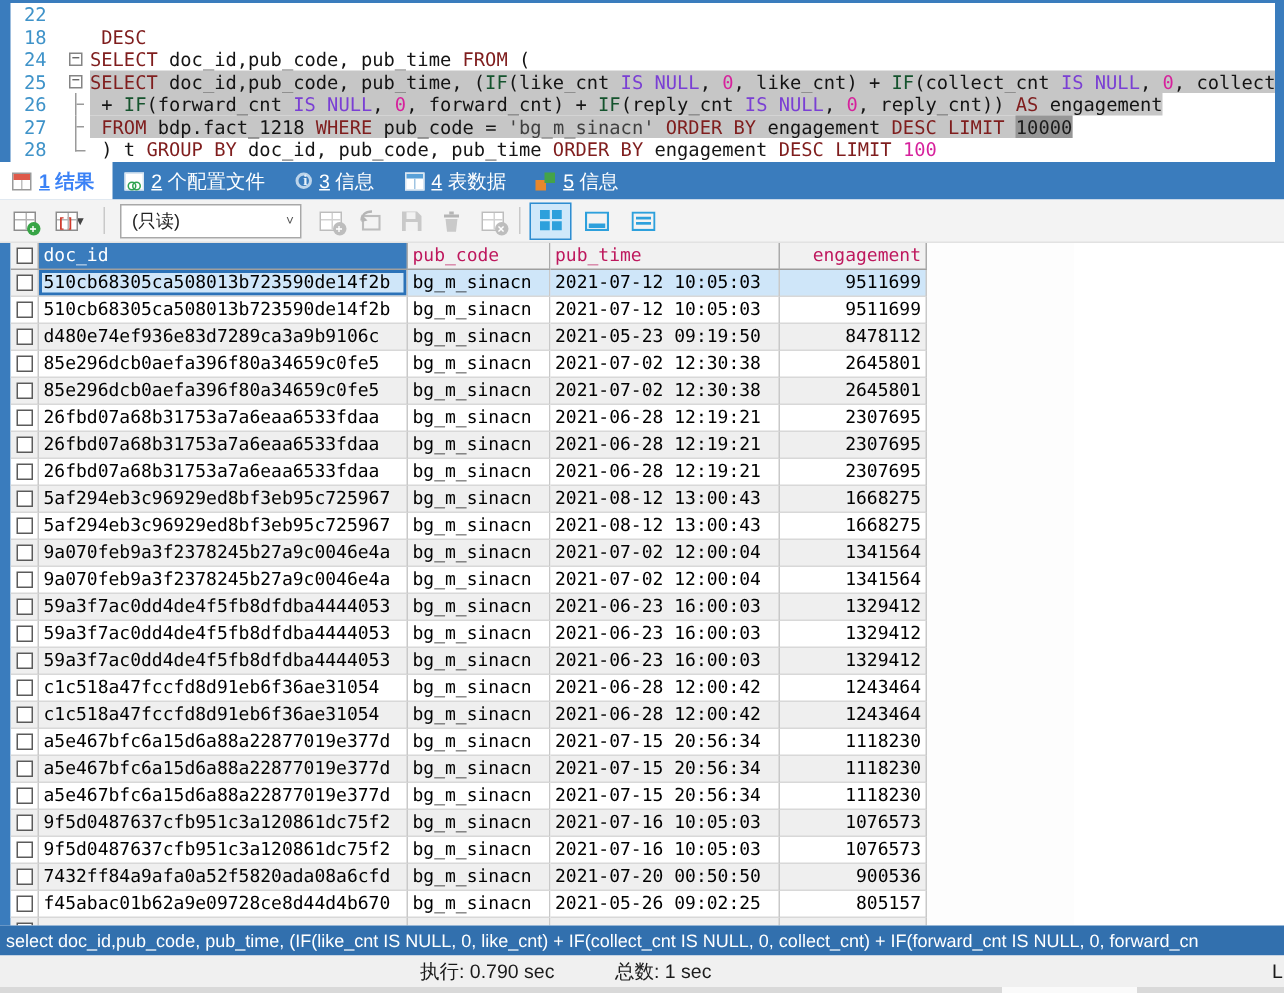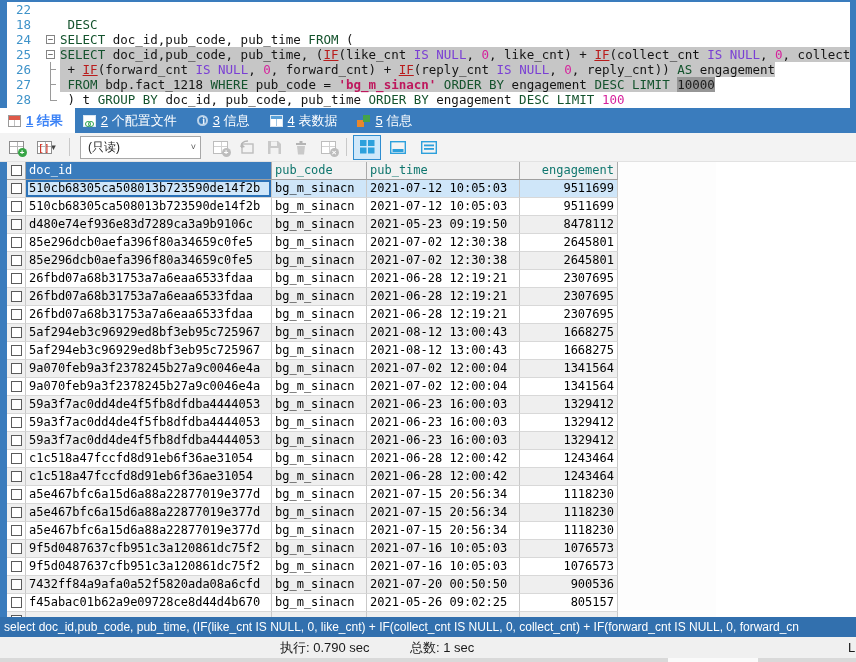--- a/index.html
+++ b/index.html
@@ -22,26 +22,26 @@
   .ed-fold{width:16px;flex:none;position:relative;}
   .fbox{
     position:absolute;left:2px;top:2.5px;width:9px;height:9px;box-sizing:border-box;
     border:1px solid #848484;background:#fff;font-size:9px;line-height:7px;text-align:center;color:#444;
   }
   .fline{position:absolute;left:6px;top:0;bottom:0;width:0;border-left:1px solid #9a9a9a;}
   .ftick{position:absolute;left:7px;top:7px;width:5px;height:0;border-top:1px solid #9a9a9a;}
   .fend{position:absolute;left:6px;top:0;height:8px;width:6px;border-left:1px solid #9a9a9a;border-bottom:1px solid #9a9a9a;}
   .ed-code{white-space:pre;}
   .sel{background:#c6c6c6;}
-  .tk-kw{color:#14532d;}
-  .tk-fn{color:#b91c1c;text-decoration:underline;}
+  .tk-kw{color:#7f1d1d;}
+  .tk-fn{color:#14532d;}
   .tk-nul{color:#7a3fd4;}
   .tk-num{color:#d6219c;}
   .tk-numhl{color:#1b1b1b;background:#969696;}
-  .tk-str{color:#be185d;font-weight:bold;}
+  .tk-str{color:#404040;font-weight:normal;}
   .tk-id{color:#141414;}
   
   .tabbar{
     position:absolute;top:108px;left:0;width:856px;height:25px;
     background:#3a7cbd;display:flex;align-items:stretch;color:#fff;font-size:13px;
   }
   .tab{display:flex;align-items:center;gap:5px;padding:0 12px 0 8px;cursor:default;}
   .tab .num{text-decoration:underline;}
   .tab.active{background:#fff;color:#3b82f6;font-weight:bold;}
   .ticon{width:13px;height:12px;flex:none;position:relative;box-sizing:border-box;}
@@ -92,21 +92,21 @@
     font-family:"DejaVu Sans Mono","Liberation Mono",monospace;font-size:12px;
   }
   .grow{display:flex;height:18px;line-height:17px;width:611px;}
   .gcell{box-sizing:border-box;border-right:1px solid #c9c9c9;border-bottom:1px solid #d8d8d8;
     padding:0 3px;overflow:hidden;white-space:nowrap;flex:none;}
   .c-check{width:19px;display:flex;align-items:center;justify-content:center;padding:0;}
   .c-doc{width:246px;}
   .c-pub{width:95px;}
   .c-time{width:153px;}
   .c-eng{width:98px;text-align:right;}
-  .ghead .gcell{background:#f1f1f1;border-right:1px solid #ababab;border-bottom:1px solid #9f9f9f;color:#0f766e;}
+  .ghead .gcell{background:#f1f1f1;border-right:1px solid #ababab;border-bottom:1px solid #9f9f9f;color:#be185d;}
   .ghead .hsel{background:#3a7cbd;color:#fff;}
   .row-even .gcell{background:#ffffff;}
   .row-odd .gcell{background:#efefef;}
   .row-selected .gcell{background:#cfe6f9;}
   .row-selected .c-check{background:#efefef;}
   .cell-active{box-shadow:inset 0 0 0 2px #2b72b8;}
   .cbx{width:11px;height:11px;border:1px solid #5a5a5a;background:#fff;box-sizing:border-box;}
   .partialrow{overflow:hidden;height:5px;}
   
   .sqlbar{

